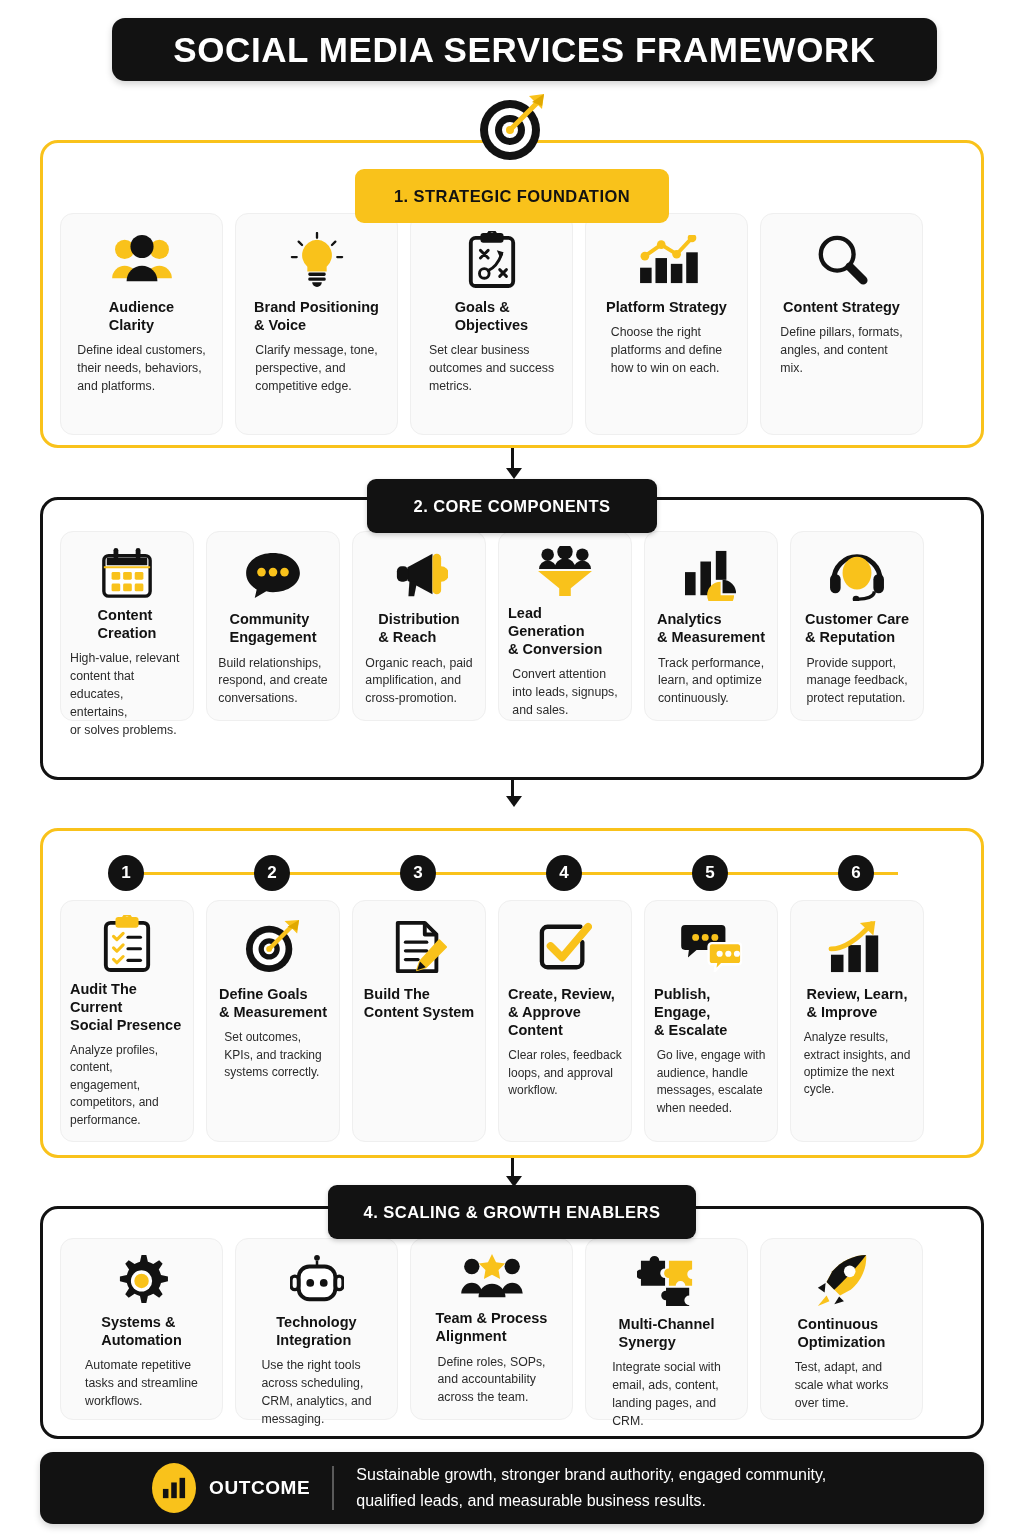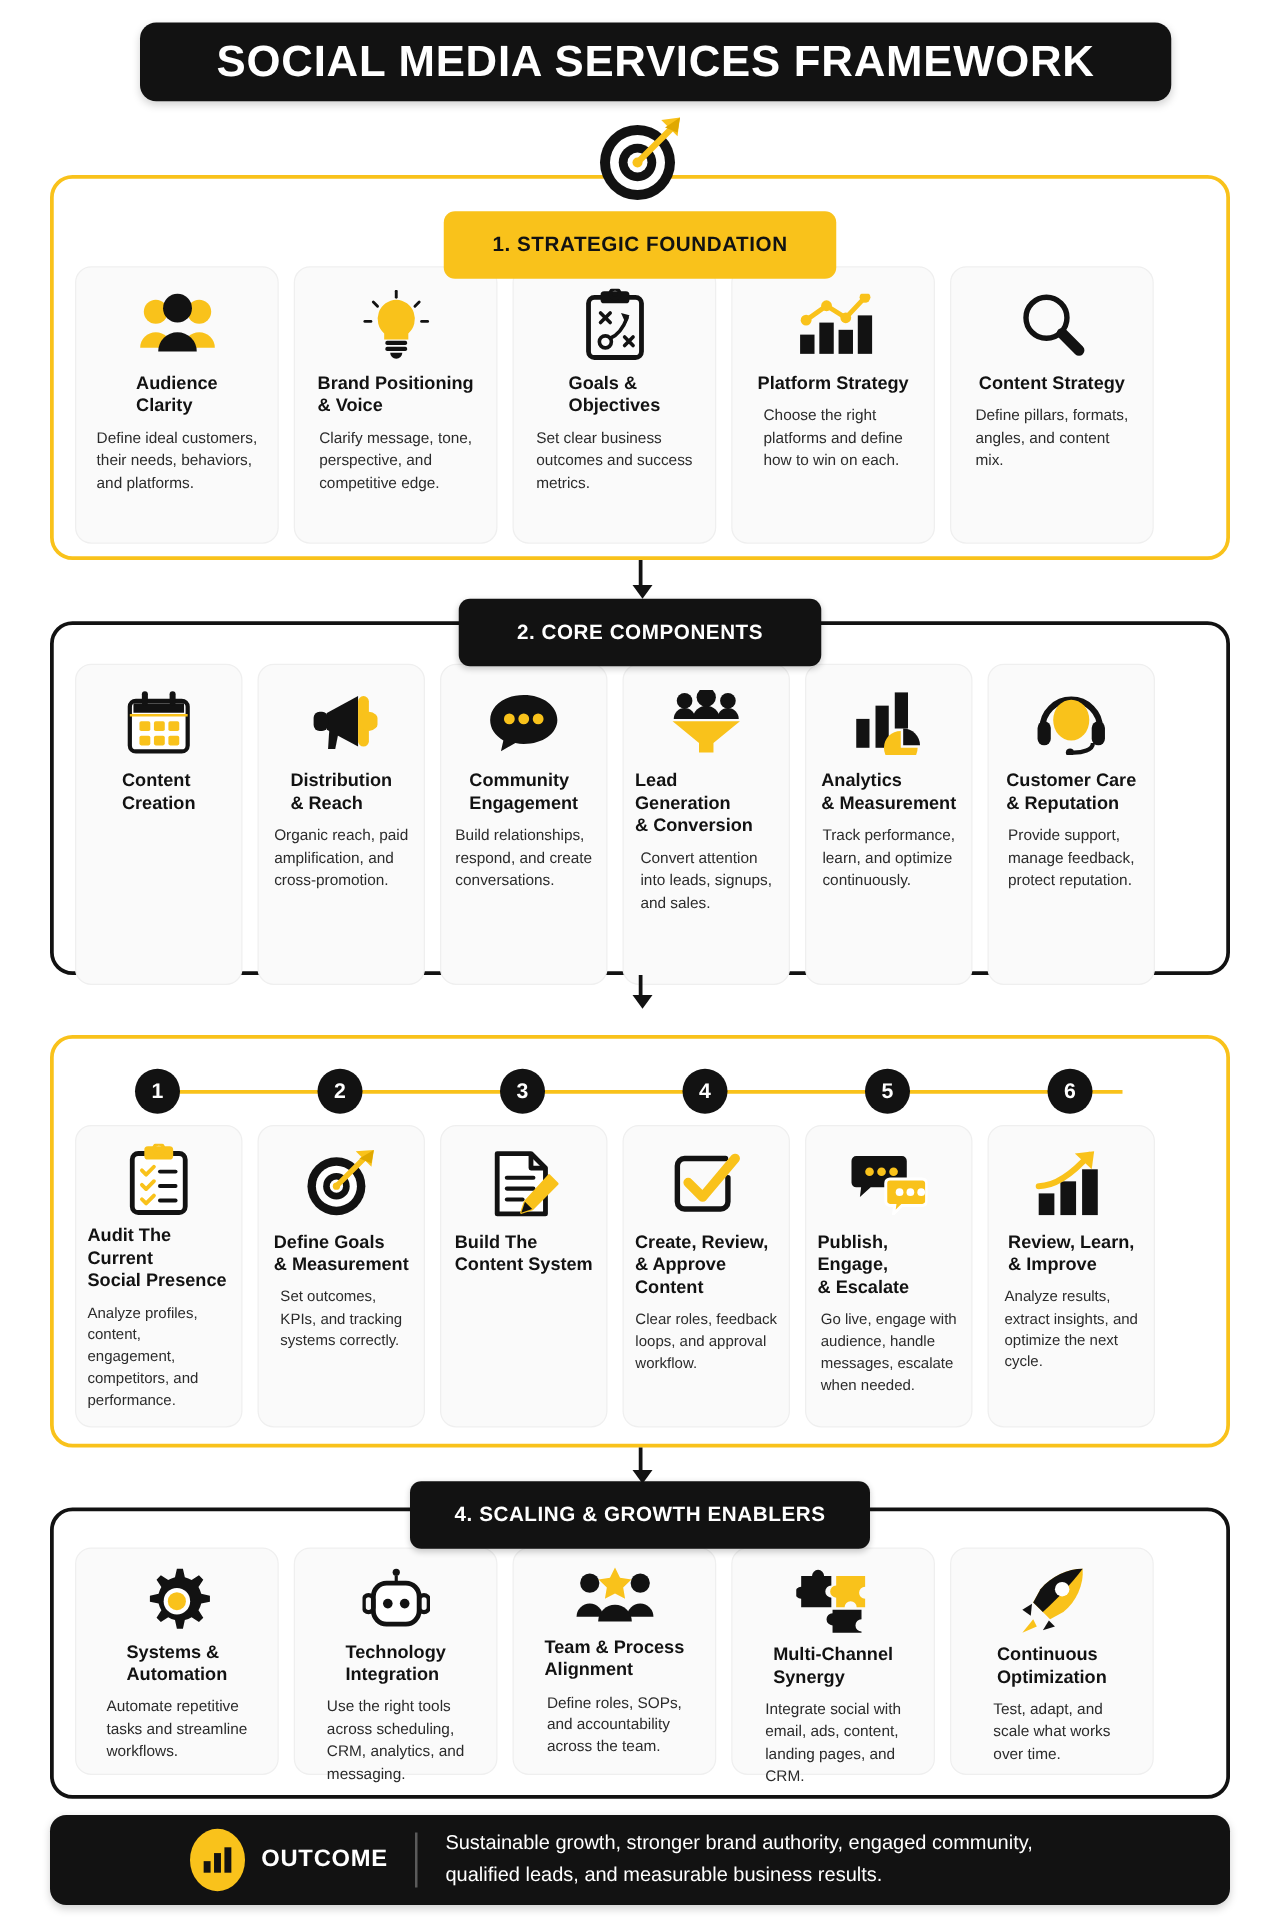--- a/index.html
+++ b/index.html
@@ -135,21 +135,21 @@
     font-size: 12.3px;
     color: #2b2b2b;
     line-height: 1.45;
     white-space: pre-line;
   }
 
   .row1 { left: 60px; top: 213px; }
   .row1 .card { width: 163px; height: 222px; }
 
   .row2 { left: 60px; top: 531px; }
-  .row2 .card { width: 134px; height: 257px; }
+  .row2 .card { width: 134px; height: 190px; }
 
   .row3 { left: 60px; top: 900px; }
   .row3 .card { width: 134px; height: 242px; }
   .row3 .card .c-desc { font-size: 12px; }
 
   .row4 { left: 60px; top: 1238px; }
   .row4 .card { width: 163px; height: 182px; }
 
   
   .timeline {
@@ -369,53 +369,57 @@
             <rect x="24" y="27" width="9" height="8" rx="1.5"></rect>
             <rect x="36" y="27" width="9" height="8" rx="1.5"></rect>
             <rect x="12" y="39" width="9" height="8" rx="1.5"></rect>
             <rect x="24" y="39" width="9" height="8" rx="1.5"></rect>
             <rect x="36" y="39" width="9" height="8" rx="1.5"></rect>
           </g>
         </svg>
       </div>
       <div class="c-title">Content
 Creation</div>
+      <div class="c-desc">High-value, relevant
+content that
+educates, entertains,
+or solves problems.</div>
+    </div>
+
+    <div class="card">
+      <div class="ico">
+        <svg viewBox="0 0 60 50" width="58" height="48">
+          <path d="M30 2 C14 2 2 11 2 23 C2 30 6 36 13 40 L11 49 L23 42 A40 40 0 0 0 30 43 C46 43 58 34 58 23 C58 11 46 2 30 2Z" fill="#121212"></path>
+          <circle cx="18" cy="22" r="4.5" fill="#F9C21B"></circle>
+          <circle cx="30" cy="22" r="4.5" fill="#F9C21B"></circle>
+          <circle cx="42" cy="22" r="4.5" fill="#F9C21B"></circle>
+        </svg>
+      </div>
+      <div class="c-title">Community
+Engagement</div>
+      <div class="c-desc">Build relationships,
+respond, and create
+conversations.</div>
     </div>
 
     <div class="card">
       <div class="ico">
         <svg viewBox="0 0 60 52" width="58" height="50">
           <path d="M44 4 L18 18 L18 32 L44 46 Z" fill="#121212"></path>
           <rect x="44" y="4" width="9" height="42" rx="4.5" fill="#F9C21B"></rect>
           <circle cx="53" cy="25" r="8" fill="#F9C21B"></circle>
           <rect x="7" y="17" width="12" height="16" rx="5" fill="#121212"></rect>
           <path d="M20 33 L28 33 L25 48 L19 48 Z" fill="#121212"></path>
         </svg>
       </div>
       <div class="c-title">Distribution
 &amp; Reach</div>
       <div class="c-desc">Organic reach, paid
 amplification, and
 cross-promotion.</div>
-    </div>
-
-    <div class="card">
-      <div class="ico">
-        <svg viewBox="0 0 60 50" width="58" height="48">
-          <path d="M30 2 C14 2 2 11 2 23 C2 30 6 36 13 40 L11 49 L23 42 A40 40 0 0 0 30 43 C46 43 58 34 58 23 C58 11 46 2 30 2Z" fill="#121212"></path>
-          <circle cx="18" cy="22" r="4.5" fill="#F9C21B"></circle>
-          <circle cx="30" cy="22" r="4.5" fill="#F9C21B"></circle>
-          <circle cx="42" cy="22" r="4.5" fill="#F9C21B"></circle>
-        </svg>
-      </div>
-      <div class="c-title">Community
-Engagement</div>
-      <div class="c-desc">Build relationships,
-respond, and create
-conversations.</div>
     </div>
 
     <div class="card">
       <div class="ico">
         <svg viewBox="0 0 60 54" width="58" height="52">
           <circle cx="12" cy="9" r="6.5" fill="#121212"></circle>
           <path d="M3 24 a9 9 0 0 1 18 0 Z" fill="#121212"></path>
           <circle cx="48" cy="9" r="6.5" fill="#121212"></circle>
           <path d="M39 24 a9 9 0 0 1 18 0 Z" fill="#121212"></path>
           <circle cx="30" cy="6" r="8" fill="#121212"></circle>

